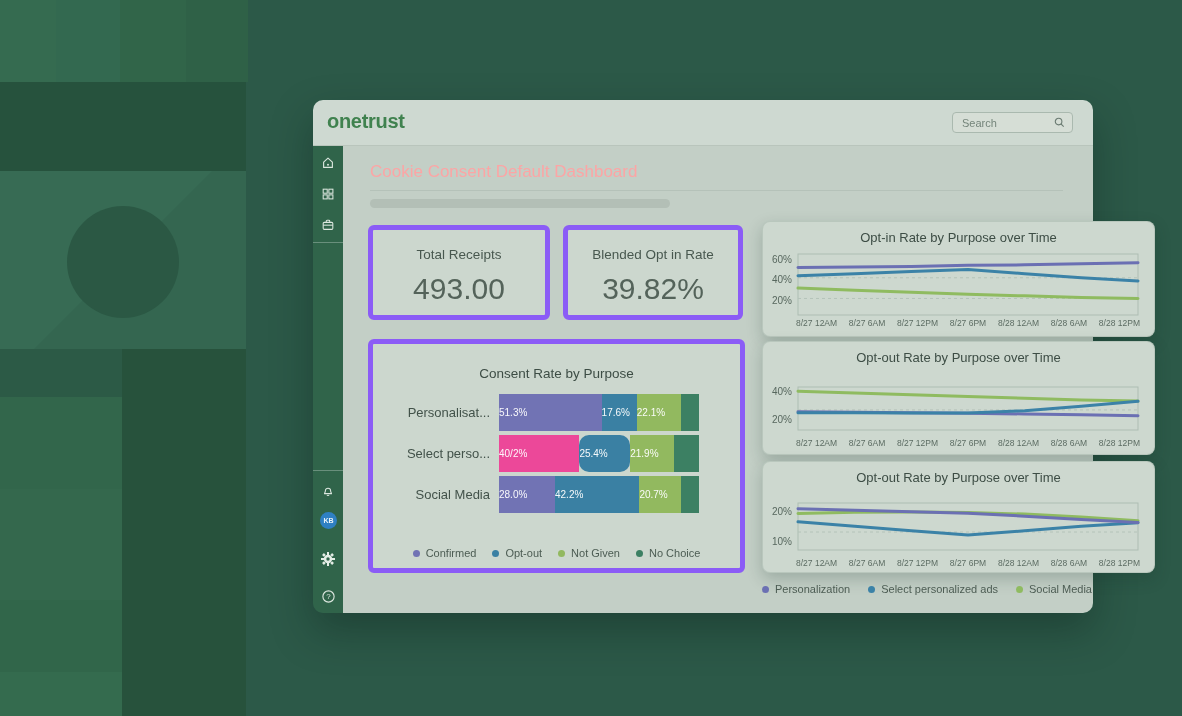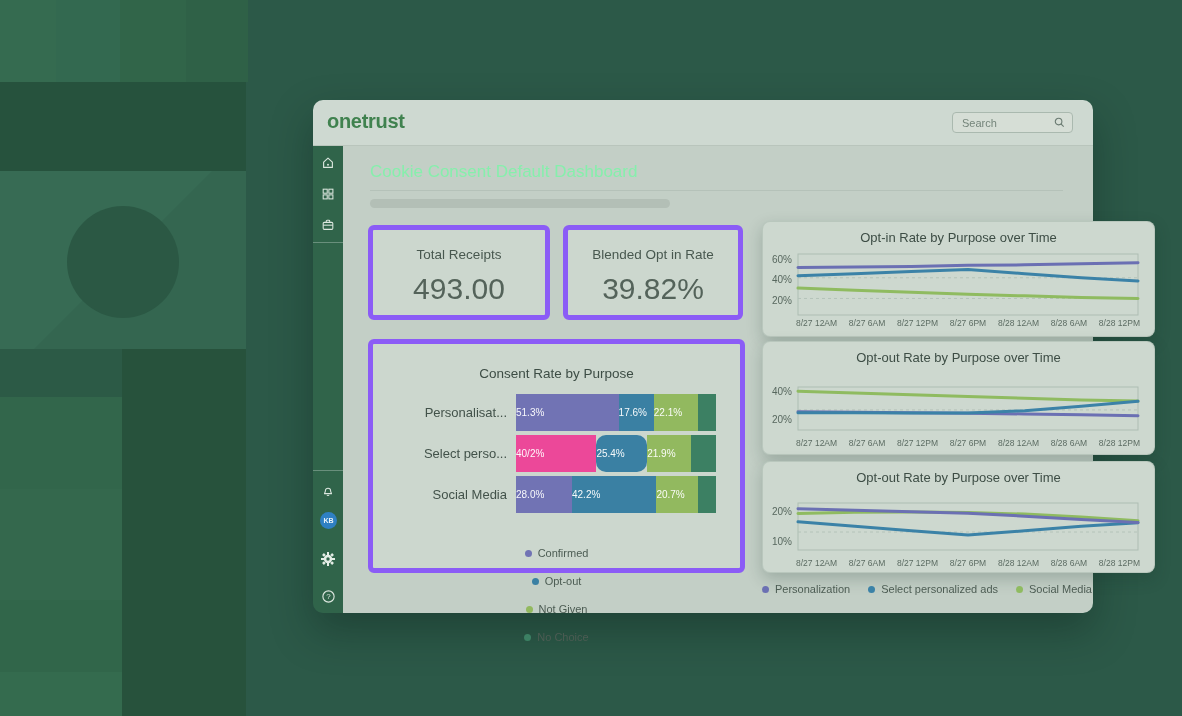--- a/index.html
+++ b/index.html
@@ -24,49 +24,49 @@
   .search input::placeholder{color:#75857b;}
   .sidebar{position:absolute;left:313px;top:146px;width:30px;height:467px;
            background:#30644a;border-radius:0 0 0 10px;}
   .content{position:absolute;left:343px;top:146px;width:750px;height:467px;
            background:#c3cfc6;border-radius:0 0 10px 0;}
   .side-ic{position:absolute;left:0;width:30px;height:16px;display:flex;justify-content:center;align-items:center;cursor:pointer;}
   .side-div{position:absolute;left:0;width:30px;height:1px;background:rgba(255,255,255,.28);}
   .avatar{position:absolute;left:7px;width:17px;height:17px;border-radius:50%;background:#2f80c3;
           color:#eaf2f8;font-size:7px;font-weight:700;display:flex;align-items:center;justify-content:center;cursor:pointer;}
 
-  .page-title{position:absolute;left:370px;top:162px;font-size:17px;font-weight:500;color:#86efac;}
+  .page-title{position:absolute;left:370px;top:162px;font-size:17px;font-weight:500;color:#fca5a5;}
   .title-divider{position:absolute;left:370px;top:190px;width:693px;height:1px;background:#b5c2b9;}
   .loading-pill{position:absolute;left:370px;top:199px;width:300px;height:9px;border-radius:5px;background:#b3bfb6;}
 
   .card{position:absolute;background:#ccd7ce;border:5px solid #8b5cf6;border-radius:6px;box-sizing:border-box;}
   .kpi .kpi-label{margin-top:17px;text-align:center;font-size:13.5px;color:#48584f;}
   .kpi .kpi-value{margin-top:10px;text-align:center;font-size:30px;color:#54635a;}
 
   .chart-card{position:absolute;background:#cdd8cf;border:1px solid rgba(170,185,175,.55);
               border-radius:8px;box-sizing:border-box;box-shadow:0 6px 16px rgba(20,45,35,.22);}
   .chart-title{position:absolute;top:8px;left:0;width:100%;text-align:center;
                font-size:13px;font-weight:500;color:#3d4d45;}
   .chart-svg{position:absolute;left:0;}
   .xlabels{position:absolute;left:33px;width:344px;display:flex;justify-content:space-between;}
   .xlabels span{font-size:8.5px;color:#5c6c63;white-space:nowrap;}
 
   .consent-title{position:absolute;top:22px;left:0;width:100%;text-align:center;
                  font-size:13.5px;font-weight:500;color:#3d4d45;}
-  .consent-rows{position:absolute;left:33px;top:50px;width:345px;}
+  .consent-rows{position:absolute;left:16px;top:50px;width:345px;}
   .bar-row{display:flex;align-items:center;height:37px;margin-bottom:4px;}
   .bar-row-label{width:110px;box-sizing:border-box;padding-right:9px;text-align:right;
                  font-size:13px;color:#42524a;white-space:nowrap;overflow:hidden;}
   .bar-track{width:200px;height:37px;display:flex;overflow:hidden;}
   .bar-seg{height:100%;display:flex;align-items:center;justify-content:flex-start;}
   .bar-seg span{font-size:10px;color:rgba(255,255,255,.95);white-space:nowrap;}
   .legend-row{display:flex;align-items:center;gap:16px;font-size:11px;color:#4c5c53;}
   .legend-row .dot{width:7px;height:7px;border-radius:50%;display:inline-block;margin-right:6px;flex:none;}
   .legend-item{display:flex;align-items:center;white-space:nowrap;}
-  #consent-legend{position:absolute;left:0;top:203px;width:100%;justify-content:center;flex-direction:column;}
+  #consent-legend{position:absolute;left:0;top:203px;width:100%;justify-content:center;}
   #bottom-legend{position:absolute;left:762px;top:583px;gap:18px;}
 </style>
 </head>
 <body>
 <div class="stage">
 
 <div>
   <div class="tile" style="left:0;top:0;width:56px;height:82px;background:#356b50;"></div>
   <div class="tile" style="left:56px;top:0;width:64px;height:82px;background:#336950;"></div>
   <div class="tile" style="left:120px;top:0;width:66px;height:82px;background:#316549;"></div>

